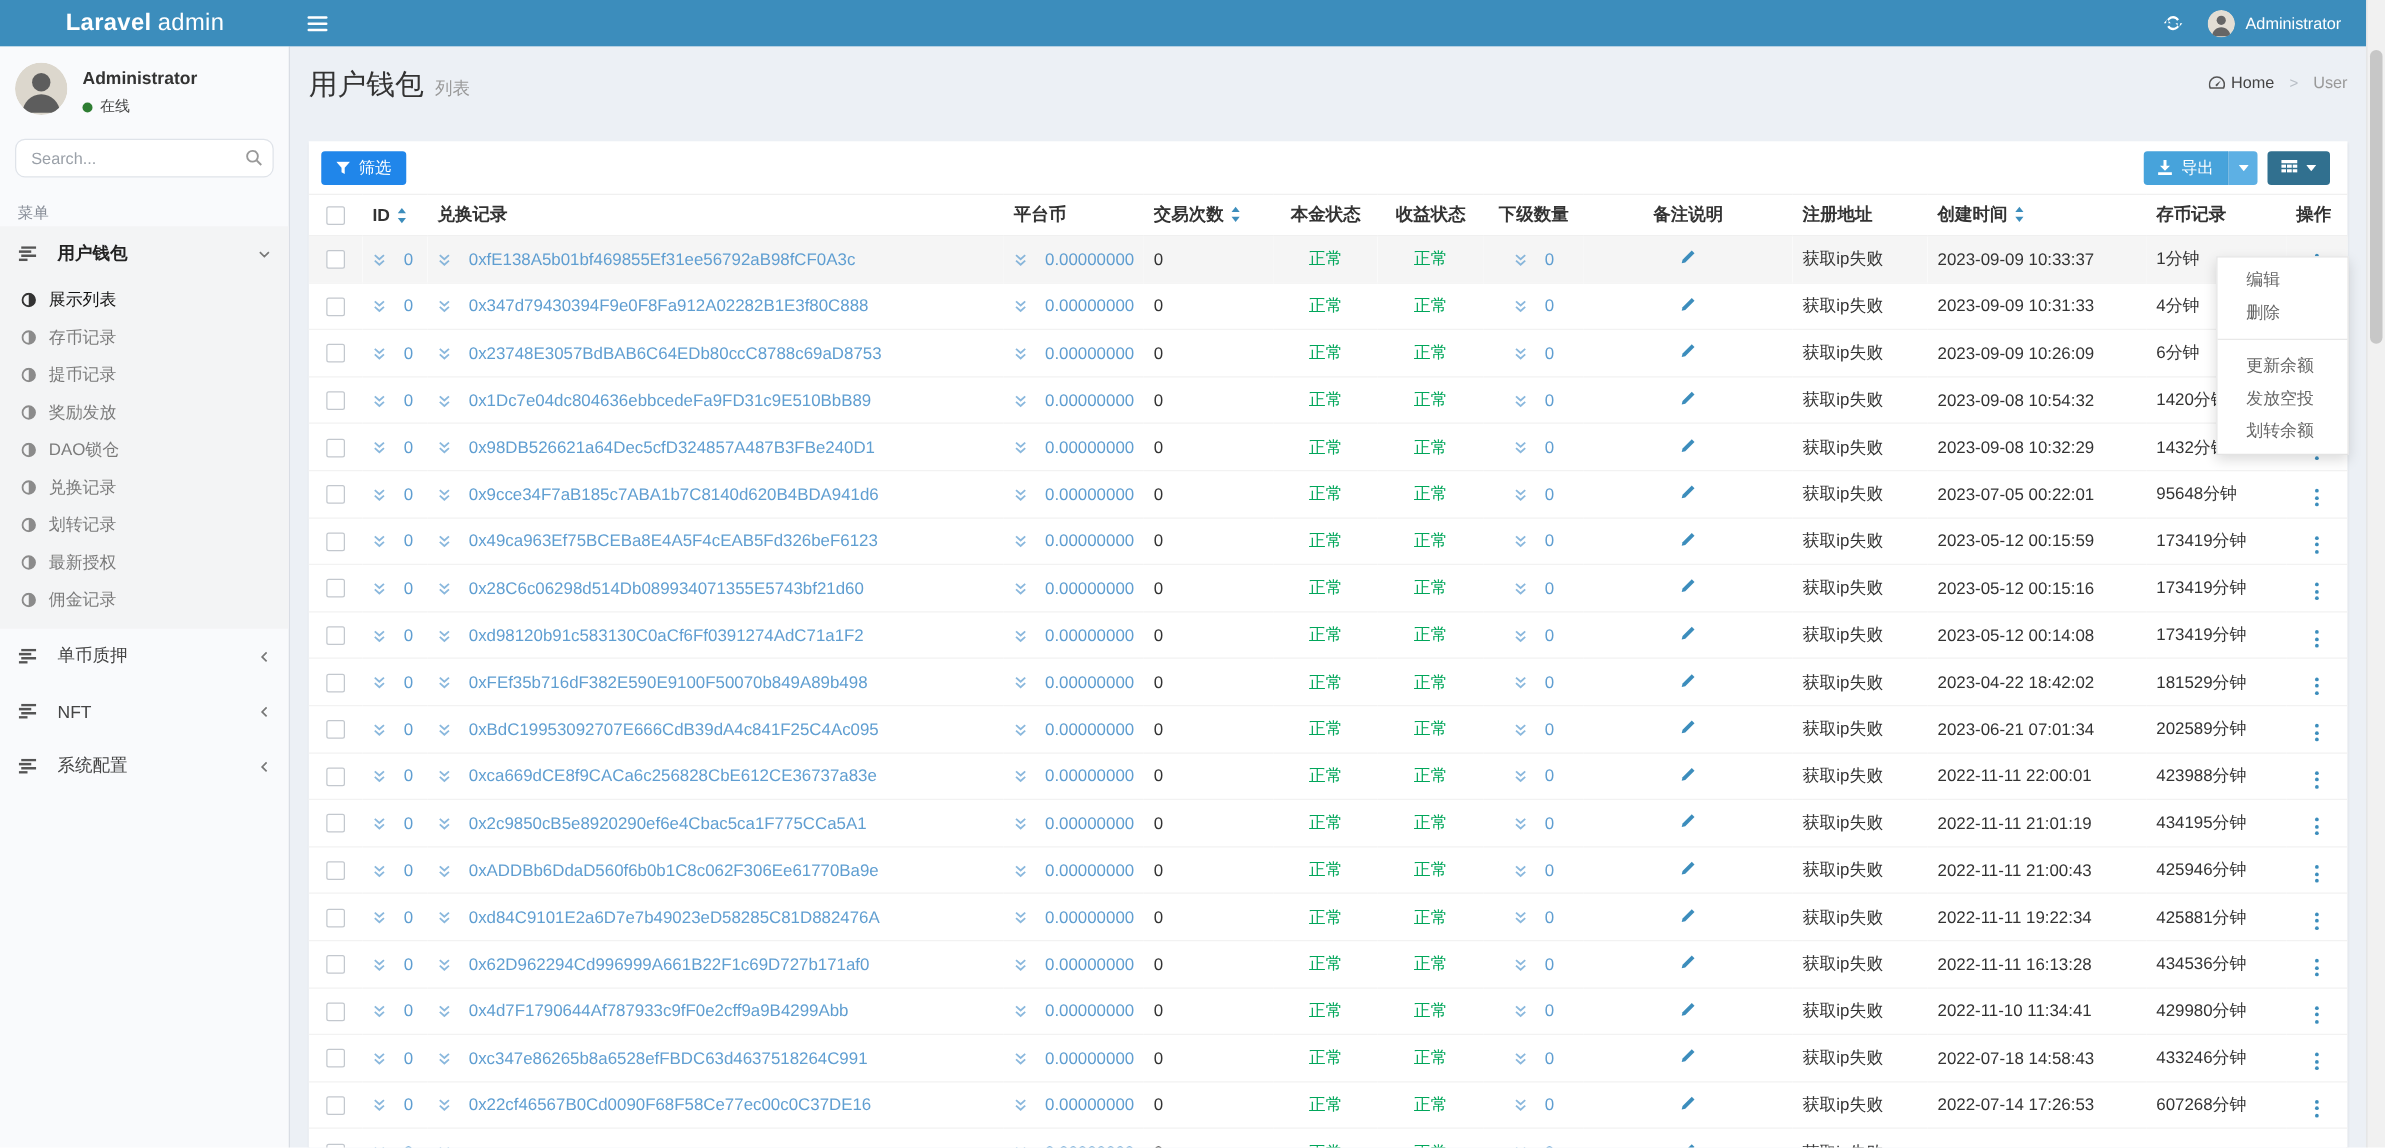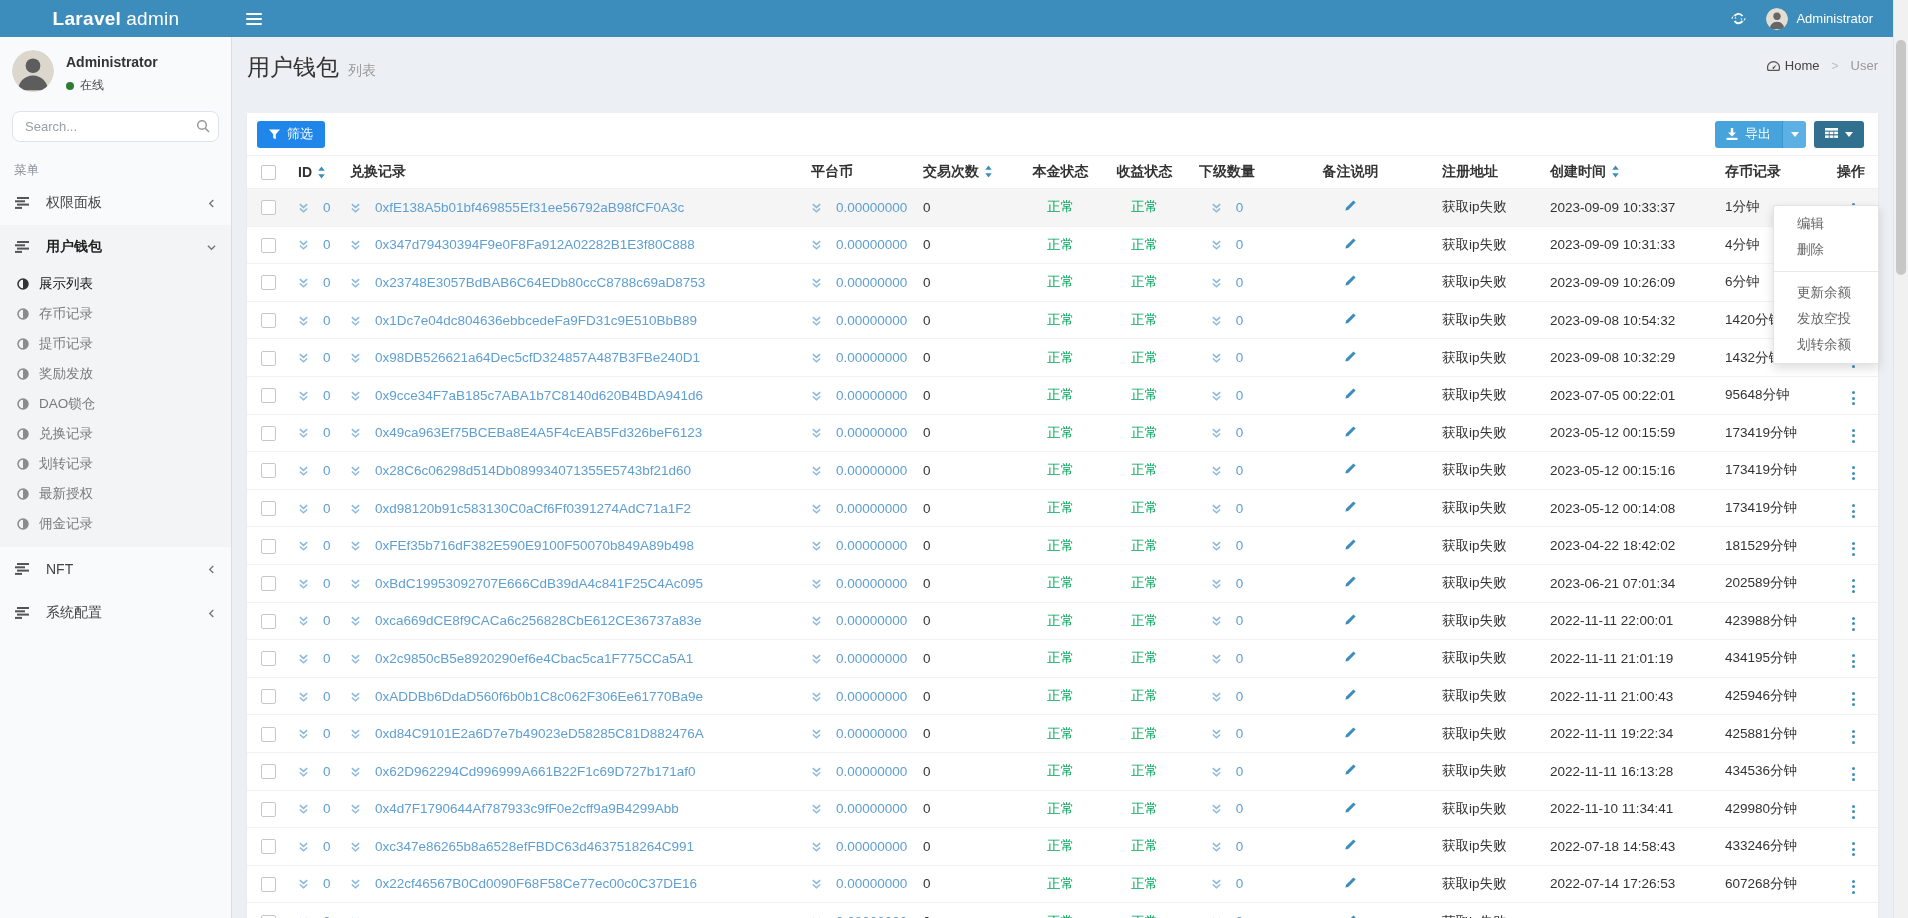--- a/index.html
+++ b/index.html
@@ -143,40 +143,20 @@
     <input type="text" placeholder="Search..." style="">
     <button class="sbtn">
       <svg width="14" height="14" viewBox="0 0 14 14">
           <circle cx="6" cy="6" r="4.3" fill="none" stroke="#999" stroke-width="1.5"></circle>
           <path d="M9.4 9.4L13 13" stroke="#999" stroke-width="1.5"></path>
         </svg>
     </button>
   </div>
   <div class="menu-label">菜单</div>
   <nav id="sidebar-menu">
-      <div class="treeview">
-        <a class="mi">
-          <span class="micon">
-            <svg width="14" height="12" viewBox="0 0 14 12">
-              <g fill="currentColor">
-                <rect x="2" width="12" height="2"></rect>
-                <rect y="3.3" width="10" height="2"></rect>
-                <rect x="2" y="6.6" width="12" height="2"></rect>
-                <rect y="9.9" width="7" height="2"></rect>
-              </g>
-            </svg>
-          </span>
-          <span class="mlabel">权限面板</span>
-          <span class="mchev ">
-            <svg width="9" height="9" viewBox="0 0 10 10">
-              <path d="M7 1L3 5l4 4" fill="none" stroke="currentColor" stroke-width="1.5"></path>
-            </svg>
-          </span>
-        </a>
-      </div>
       <div class="treeview open">
         <a class="mi">
           <span class="micon">
             <svg width="14" height="12" viewBox="0 0 14 12">
               <g fill="currentColor">
                 <rect x="2" width="12" height="2"></rect>
                 <rect y="3.3" width="10" height="2"></rect>
                 <rect x="2" y="6.6" width="12" height="2"></rect>
                 <rect y="9.9" width="7" height="2"></rect>
               </g>
@@ -278,20 +258,40 @@
           <span class="micon">
             <svg width="14" height="12" viewBox="0 0 14 12">
               <g fill="currentColor">
                 <rect x="2" width="12" height="2"></rect>
                 <rect y="3.3" width="10" height="2"></rect>
                 <rect x="2" y="6.6" width="12" height="2"></rect>
                 <rect y="9.9" width="7" height="2"></rect>
               </g>
             </svg>
           </span>
+          <span class="mlabel">单币质押</span>
+          <span class="mchev ">
+            <svg width="9" height="9" viewBox="0 0 10 10">
+              <path d="M7 1L3 5l4 4" fill="none" stroke="currentColor" stroke-width="1.5"></path>
+            </svg>
+          </span>
+        </a>
+      </div>
+      <div class="treeview">
+        <a class="mi">
+          <span class="micon">
+            <svg width="14" height="12" viewBox="0 0 14 12">
+              <g fill="currentColor">
+                <rect x="2" width="12" height="2"></rect>
+                <rect y="3.3" width="10" height="2"></rect>
+                <rect x="2" y="6.6" width="12" height="2"></rect>
+                <rect y="9.9" width="7" height="2"></rect>
+              </g>
+            </svg>
+          </span>
           <span class="mlabel">NFT</span>
           <span class="mchev ">
             <svg width="9" height="9" viewBox="0 0 10 10">
               <path d="M7 1L3 5l4 4" fill="none" stroke="currentColor" stroke-width="1.5"></path>
             </svg>
           </span>
         </a>
       </div>
       <div class="treeview">
         <a class="mi">

